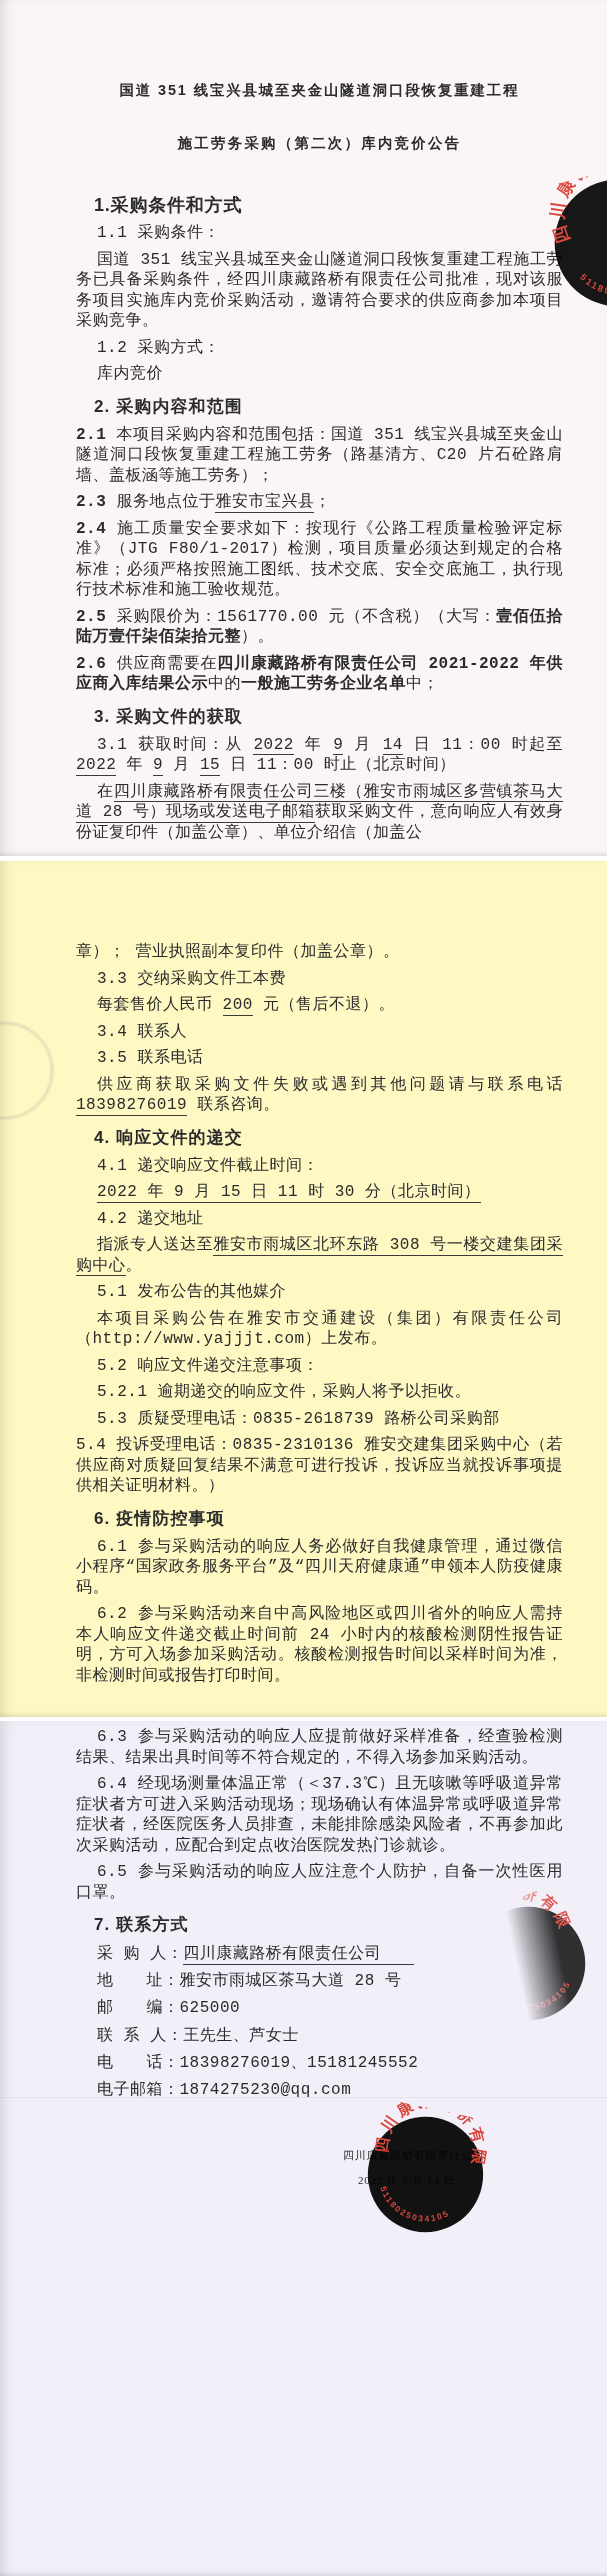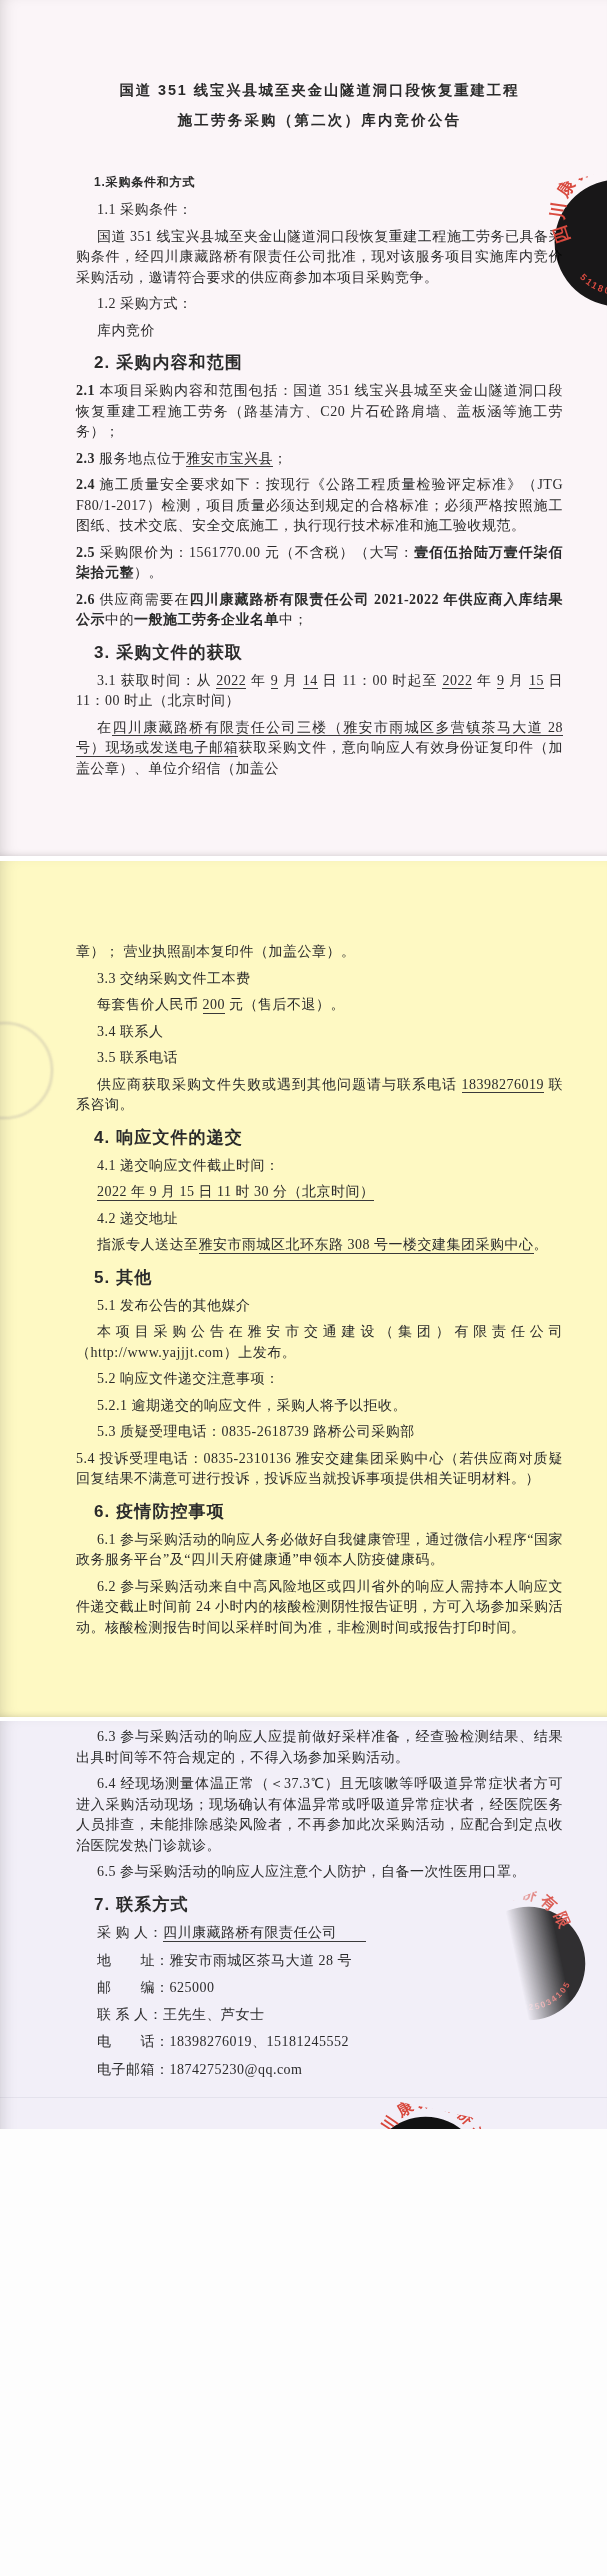--- a/index.html
+++ b/index.html
@@ -1,31 +1,31 @@
 <!DOCTYPE html>
 <html style="font-size:12px"><head>
 <meta charset="utf-8">
 <style>
   html,body{margin:0;padding:0;background:#fdfdfd;}
-  .canvas{position:relative;width:607px;height:2129px;background:#ffffff;overflow:hidden;
+  .canvas{position:relative;width:607px;height:2576px;background:#ffffff;overflow:hidden;
           font-family:"Liberation Serif", serif;color:#2b2b2b;}
   .page{position:absolute;left:0;width:607px;overflow:hidden;
         box-shadow:inset 10.6px 0 16.7px -10.6px rgba(0,0,0,.18), inset 0 -6px 7.6px -6px rgba(0,0,0,.15);}
   #page1{top:0;height:856px;background:#fbf5f8;}
   #page2{top:861px;height:856px;background:#fef9c3;}
   #page3{top:1721px;height:855px;background:#f2eff8;}
   .content{margin:0 44px 0 76px;}
   #page1 .content{padding-top:79px;}
   #page2 .content{padding-top:75px;}
   #page3 .content{}
-  .blk{font-size:14px;line-height:20.5px;letter-spacing:0.5px;margin-top:6px;}
+  .blk{font-size:16px;line-height:20.5px;letter-spacing:0.5px;margin-top:6px;font-family:Liberation Mono, monospace;}
   .t1,.t2{font-family:"Liberation Sans",sans-serif;font-weight:bold;text-align:center;
           font-size:14.4px;line-height:23px;letter-spacing:1.9px;margin:0 -23px;}
-  .t2{margin-top:7px;letter-spacing:2.3px;}
-  .h1{font-family:"Liberation Sans",sans-serif;font-weight:bold;font-size:12px;
+  .t2{margin-top:30px;letter-spacing:2.3px;}
+  .h1{font-family:"Liberation Sans",sans-serif;font-weight:bold;font-size:18px;
       line-height:23px;margin-top:39px;margin-left:18px;letter-spacing:0.8px;}
   .h2{font-family:"Liberation Sans",sans-serif;font-weight:bold;font-size:17px;
       line-height:24px;margin-top:10px;margin-left:18px;letter-spacing:1.1px;}
   .p,.pind,.sub{text-align:justify;}
   .pind,.sub{text-indent:21px;}
   .contact{margin-top:6.8px;}
   .u{border-bottom:0.8px solid #3a3a3a;padding-bottom:0.8px;}
   .b{font-weight:bold;}
   
   .seal{position:absolute;pointer-events:none;}
@@ -93,21 +93,20 @@
         <div class="blk sub">3.3 交纳采购文件工本费</div>
         <div class="blk pind"><span>每套售价人民币 </span><span class="u">200</span><span> 元（售后不退）。</span></div>
         <div class="blk sub">3.4 联系人</div>
         <div class="blk sub">3.5 联系电话</div>
         <div class="blk pind"><span>供应商获取采购文件失败或遇到其他问题请与联系电话 </span><span class="u">18398276019</span><span> 联系咨询。</span></div>
         <div class="blk h2">4. 响应文件的递交</div>
         <div class="blk sub">4.1 递交响应文件截止时间：</div>
         <div class="blk pind"><span class="u">2022 年 9 月 15 日 11 时 30 分（北京时间）</span></div>
         <div class="blk sub">4.2 递交地址</div>
         <div class="blk pind"><span>指派专人送达至</span><span class="u">雅安市雨城区北环东路 308 号一楼交建集团采购中心</span><span>。</span></div>
-        <div class="blk h2">5. 其他</div>
         <div class="blk sub">5.1 发布公告的其他媒介</div>
         <div class="blk pind">本项目采购公告在雅安市交通建设（集团）有限责任公司（http://www.yajjjt.com）上发布。</div>
         <div class="blk sub">5.2 响应文件递交注意事项：</div>
         <div class="blk sub">5.2.1 逾期递交的响应文件，采购人将予以拒收。</div>
         <div class="blk sub">5.3 质疑受理电话：0835-2618739 路桥公司采购部</div>
         <div class="blk p">5.4 投诉受理电话：0835-2310136 雅安交建集团采购中心（若供应商对质疑回复结果不满意可进行投诉，投诉应当就投诉事项提供相关证明材料。）</div>
         <div class="blk h2">6. 疫情防控事项</div>
         <div class="blk pind">6.1 参与采购活动的响应人务必做好自我健康管理，通过微信小程序“国家政务服务平台”及“四川天府健康通”申领本人防疫健康码。</div>
         <div class="blk pind">6.2 参与采购活动来自中高风险地区或四川省外的响应人需持本人响应文件递交截止时间前 24 小时内的核酸检测阴性报告证明，方可入场参加采购活动。核酸检测报告时间以采样时间为准，非检测时间或报告打印时间。</div>
       </div>

